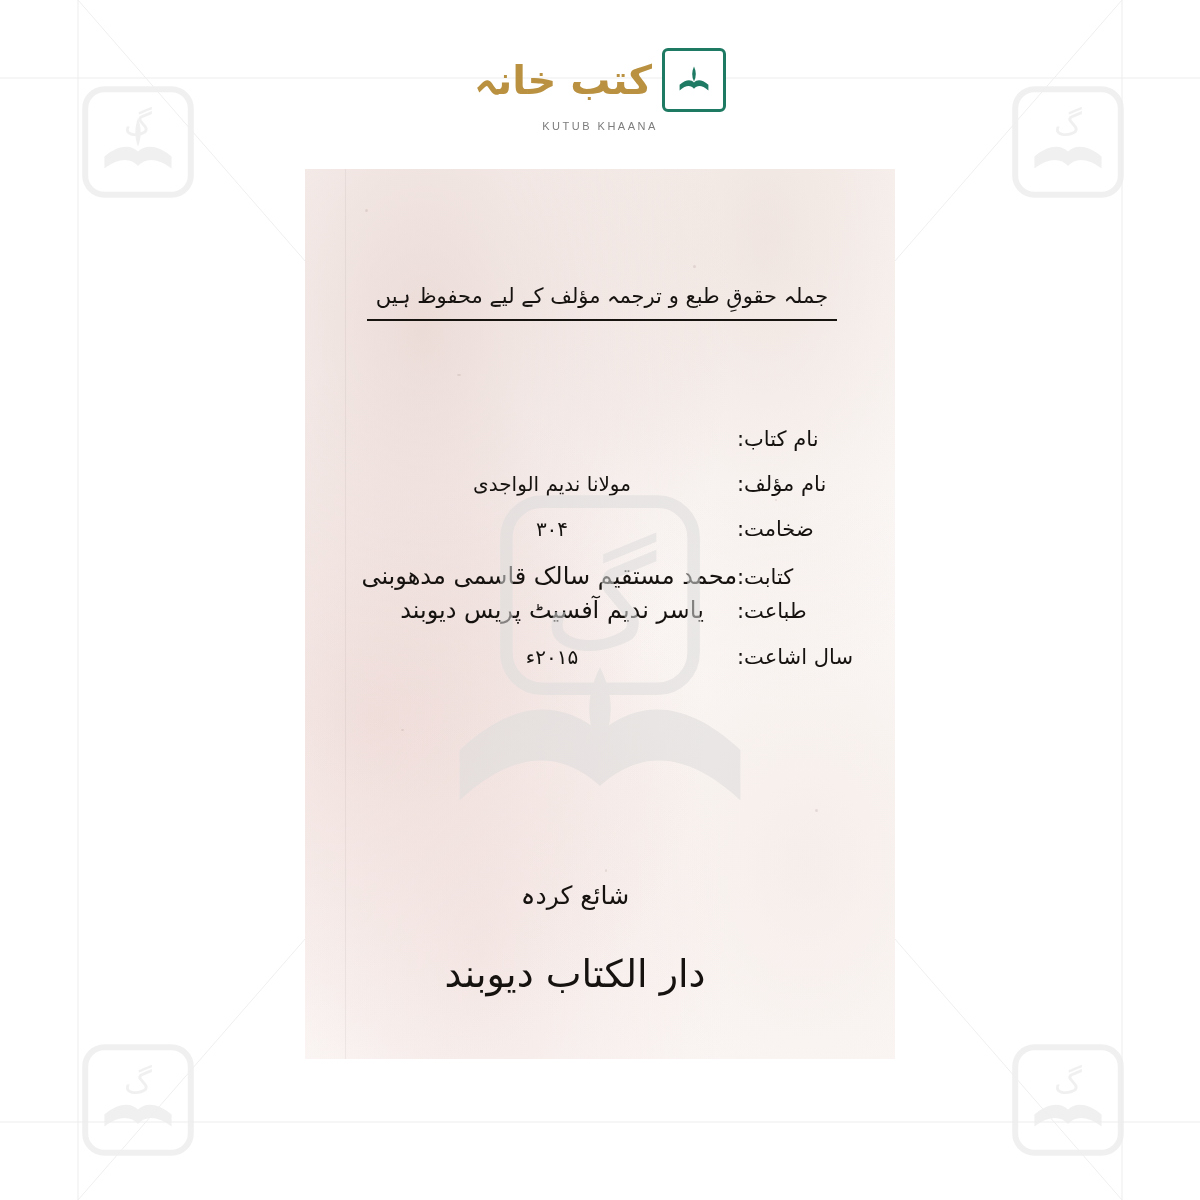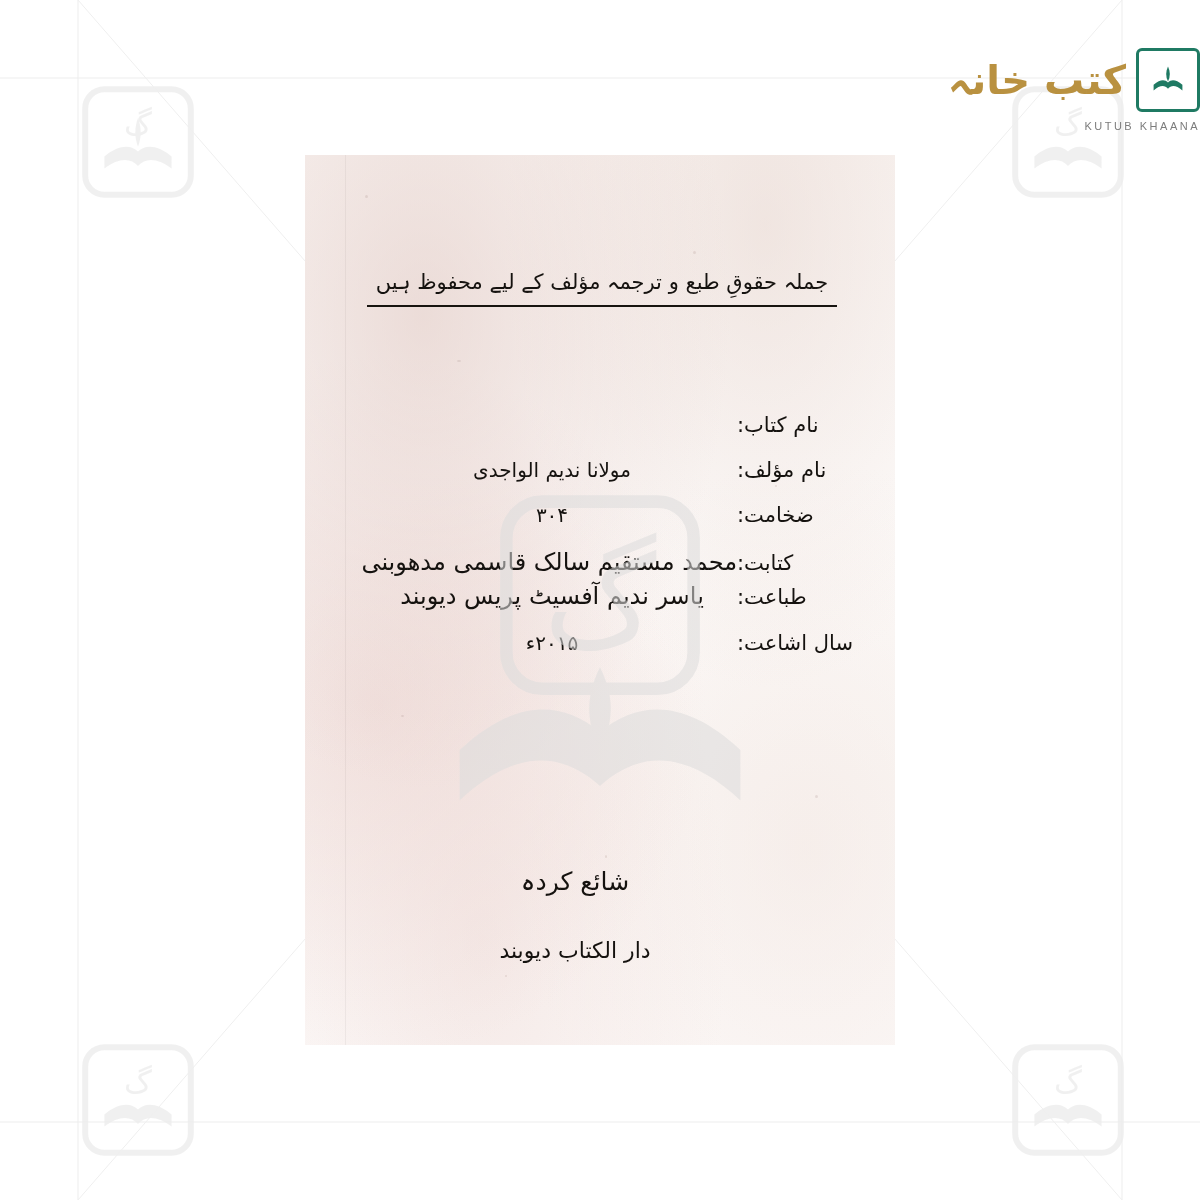--- a/index.html
+++ b/index.html
@@ -50,21 +50,21 @@
   }
 
   
   .brand {
     position: absolute;
     top: 48px;
     left: 0;
     width: 1200px;
     display: flex;
     flex-direction: column;
-    align-items: flex-end;
+    align-items: center;
     z-index: 4;
   }
   .brand-row {
     display: flex;
     align-items: center;
     gap: 10px;
   }
   .brand-urdu {
     font-family: "DejaVu Sans", sans-serif;
     font-size: 40px;
@@ -90,21 +90,21 @@
     font-size: 11px;
     letter-spacing: 2.5px;
     color: #7c7c7c;
     font-family: "Liberation Sans", sans-serif;
   }
 
   
   .scan {
     position: absolute;
     left: 305px;
-    top: 155px;
+    top: 169px;
     width: 590px;
     height: 890px;
     background:
       radial-gradient(ellipse at 20% 18%, rgba(222,196,190,0.55) 0%, rgba(255,255,255,0) 46%),
       radial-gradient(ellipse at 78% 8%, rgba(226,206,198,0.45) 0%, rgba(255,255,255,0) 40%),
       radial-gradient(ellipse at 12% 62%, rgba(233,205,201,0.5) 0%, rgba(255,255,255,0) 45%),
       radial-gradient(ellipse at 30% 88%, rgba(236,214,210,0.45) 0%, rgba(255,255,255,0) 42%),
       radial-gradient(ellipse at 85% 78%, rgba(238,222,216,0.4) 0%, rgba(255,255,255,0) 40%),
       linear-gradient(180deg, #fbf7f5 0%, #fdfbfa 35%, #fbf8f6 70%, #fcf9f8 100%);
     z-index: 2;
@@ -174,21 +174,21 @@
     top: 712px;
     right: 0;
     width: 640px;
     text-align: center;
   }
   .pub-by {
     font-size: 25px;
     margin-bottom: 42px;
   }
   .pub-name {
-    font-size: 22px;
+    font-size: 38px;
   }
 
   .edge-line {
     position: absolute;
     background: rgba(120,105,100,0.25);
   }
 </style>
 </head>
 <body>
 

